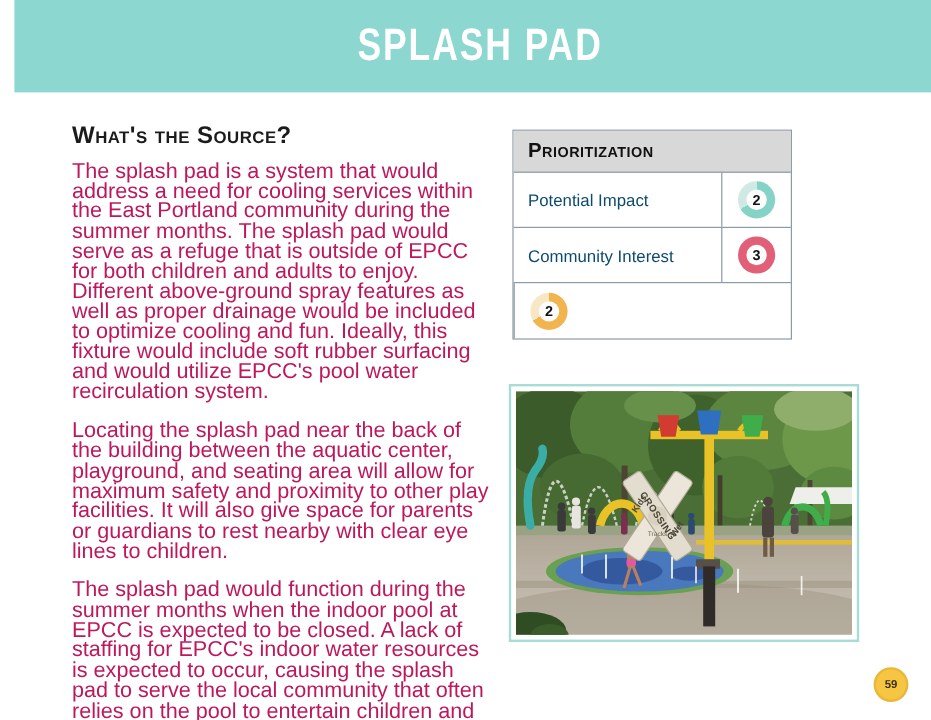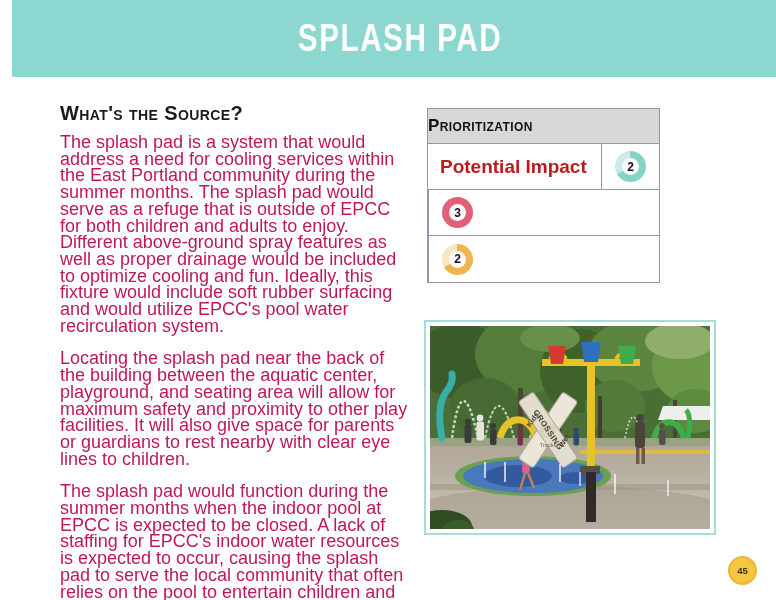--- a/index.html
+++ b/index.html
@@ -50,37 +50,38 @@
   .prio-table {
     position: absolute; left: 427px; top: 108px; width: 233px;
     border: 1.5px solid var(--table-border, #8d9aa8);
     background: #ffffff;
   }
   .prio-header {
     background: var(--table-header-bg, #d8d8d8);
     border-bottom: 1.5px solid var(--table-border, #8d9aa8);
     height: 35px;
     display: flex; align-items: center;
+    padding-left: 12px;
   }
   .prio-header span {
     font-variant: small-caps;
     font-size: 17px; font-weight: 700;
     letter-spacing: 0.4px; color: #111;
   }
   .prio-row {
     height: 46px;
     display: flex; align-items: stretch;
     border-bottom: 1.5px solid var(--table-border, #8d9aa8);
   }
   .prio-row:last-child { border-bottom: none; }
   .prio-label {
     flex: 1;
     display: flex; align-items: center;
     padding-left: 12px;
-    font-size: 19px; font-weight: 700; color: #b91c1c;
+    font-size: 14px; font-weight: 400; color: #0c4a6e;
   }
   .prio-badge-cell {
     width: 58px;
     border-left: 1.5px solid var(--table-border, #8d9aa8);
     display: flex; align-items: center; justify-content: center;
   }
   .badge {
     width: 31px; height: 31px; border-radius: 50%;
     display: flex; align-items: center; justify-content: center;
   }
@@ -147,20 +148,21 @@
     </div>
     <div class="prio-row">
       <div class="prio-label">Potential Impact</div>
       <div class="prio-badge-cell">
         <div class="badge" style="background: conic-gradient(rgb(133, 211, 198) 0deg, rgb(133, 211, 198) 240deg, rgb(207, 234, 229) 240deg, rgb(207, 234, 229) 360deg);">
           <span class="num">2</span>
         </div>
       </div>
     </div>
     <div class="prio-row">
+      <div class="prio-label">Community Interest</div>
       <div class="prio-badge-cell">
         <div class="badge" style="background: conic-gradient(rgb(226, 95, 120) 0deg, rgb(226, 95, 120) 360deg, rgb(243, 191, 202) 360deg, rgb(243, 191, 202) 360deg);">
           <span class="num">3</span>
         </div>
       </div>
     </div>
     <div class="prio-row">
       <div class="prio-badge-cell">
         <div class="badge" style="background: conic-gradient(rgb(241, 180, 78) 0deg, rgb(241, 180, 78) 240deg, rgb(248, 231, 197) 240deg, rgb(248, 231, 197) 360deg);">
           <span class="num">2</span>
@@ -309,15 +311,15 @@
       </g>
 
       <g>
         <ellipse cx="12" cy="200" rx="30" ry="16" fill="#2f4d23"></ellipse>
         <ellipse cx="28" cy="204" rx="16" ry="10" fill="#3a5c2b"></ellipse>
       </g>
     </svg>
   </div>
 
 
-  <div class="page-circle">45</div>
+  <div class="page-circle">59</div>
 
 </div>
 
 </body></html>

